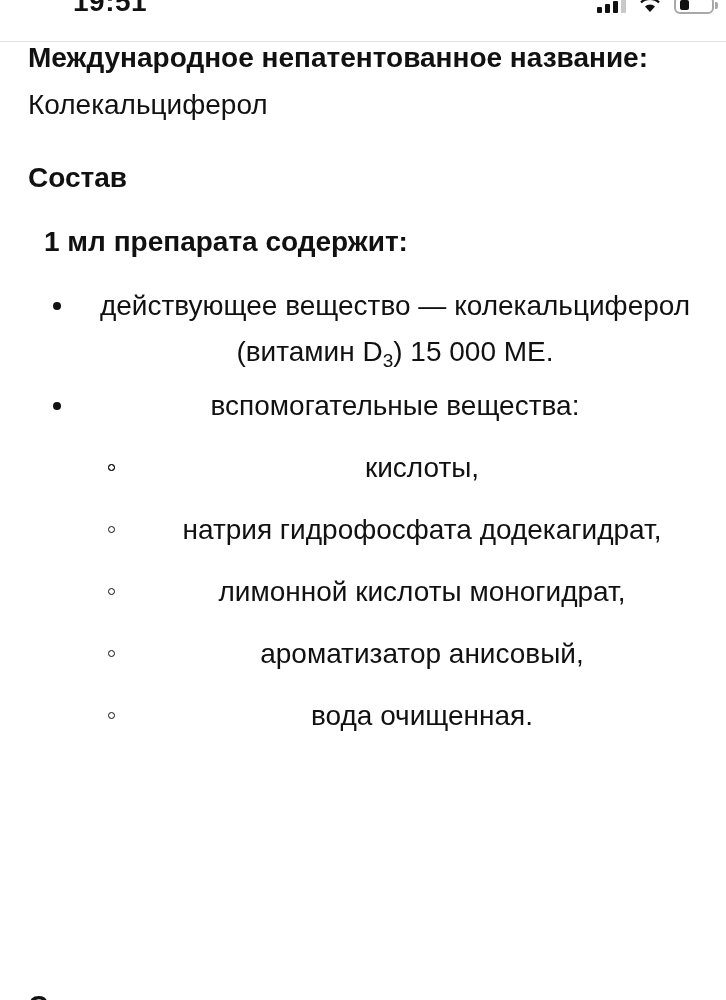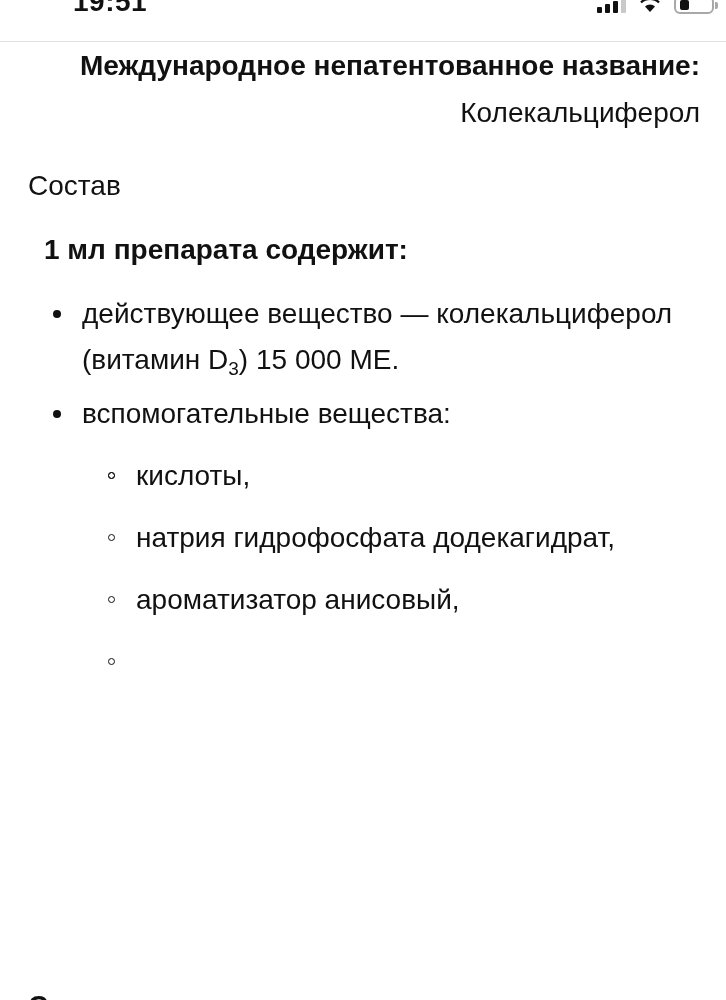--- a/index.html
+++ b/index.html
@@ -11,26 +11,26 @@
   .signal { display:flex; align-items:flex-end; gap:3px; height:16px; }
   .signal span { width:5px; background:#111; border-radius:1px; }
   .signal span.dim { background:#c9c9c9; }
   .wifi { width:20px; height:14px; }
   .battery { width:40px; height:18px; border:2px solid #a8a8a8; border-radius:6px; position:relative; box-sizing:border-box; }
   .battery::after { content:""; position:absolute; right:-6px; top:4px; width:3px; height:7px; background:#a8a8a8; border-radius:0 2px 2px 0; }
   .battery .level { position:absolute; left:4px; top:2px; width:9px; height:10px; background:#111; border-radius:2px; }
   .divider { position:absolute; left:0; top:41px; width:726px; height:1px; background:#e2e2e2; }
 
   .content { position:absolute; left:28px; top:34px; width:680px; font-size:28px; line-height:47px; }
-  .para { margin:8px;text-align:right; }
+  .para { margin:0; }
   .para b { font-weight:bold; }
-  .section-title { margin:26px 0 16px 0; font-weight:normal; line-height:47px; }
+  .section-title { margin:26px 0 16px 0; font-weight:bold; line-height:47px; }
   .sub-title { margin:16px; font-weight:bold; line-height:50px; }
   ul.main { list-style:none; margin:2px 0 0 0; padding:0; }
-  ul.main > li { position:relative; padding-left:54px; line-height:46px; margin-bottom:8px; }
+  ul.main > li { position:relative; padding-left:54px; line-height:46px; margin-bottom:8px;text-align:center; }
   ul.main > li > .bullet { position:absolute; left:25px; top:19px; width:8px; height:8px; border-radius:50%; background:#111; }
   ul.sub { list-style:none; margin:8px 0 0 0; padding:0; }
   ul.sub > li { position:relative; padding-left:54px; line-height:46px; margin-bottom:16px; }
   ul.sub > li > .circle { position:absolute; left:26px; top:19px; width:7px; height:7px; border-radius:50%; border:1.5px solid #111; box-sizing:border-box; }
   sub { font-size:19px; vertical-align:-6px; line-height:0; }
   .next-heading { position:absolute; left:28px; top:990px; font-size:28px; font-weight:bold; }
 </style>
 </head>
 <body>
 
@@ -68,20 +68,21 @@
       <span class="bullet"></span>
       <span>действующее вещество — колекальциферол (витамин D</span><sub>3</sub><span>) 15 000 МЕ.</span>
     </li>
     <li>
       <span class="bullet"></span>
       <span>вспомогательные вещества:</span>
       <ul class="sub">
         <li><span class="circle"></span></li>
         <li><span class="circle"></span><span>кислоты,</span></li>
         <li><span class="circle"></span><span>натрия гидрофосфата додекагидрат,</span></li>
+        <li><span class="circle"></span><span>лимонной кислоты моногидрат,</span></li>
         <li><span class="circle"></span><span>ароматизатор анисовый,</span></li>
-        <li><span class="circle"></span></li>
+        <li><span class="circle"></span><span>вода очищенная.</span></li>
       </ul>
     </li>
   </ul>
 </div>
 
 <div class="next-heading">С</div>
 
 </body></html>

